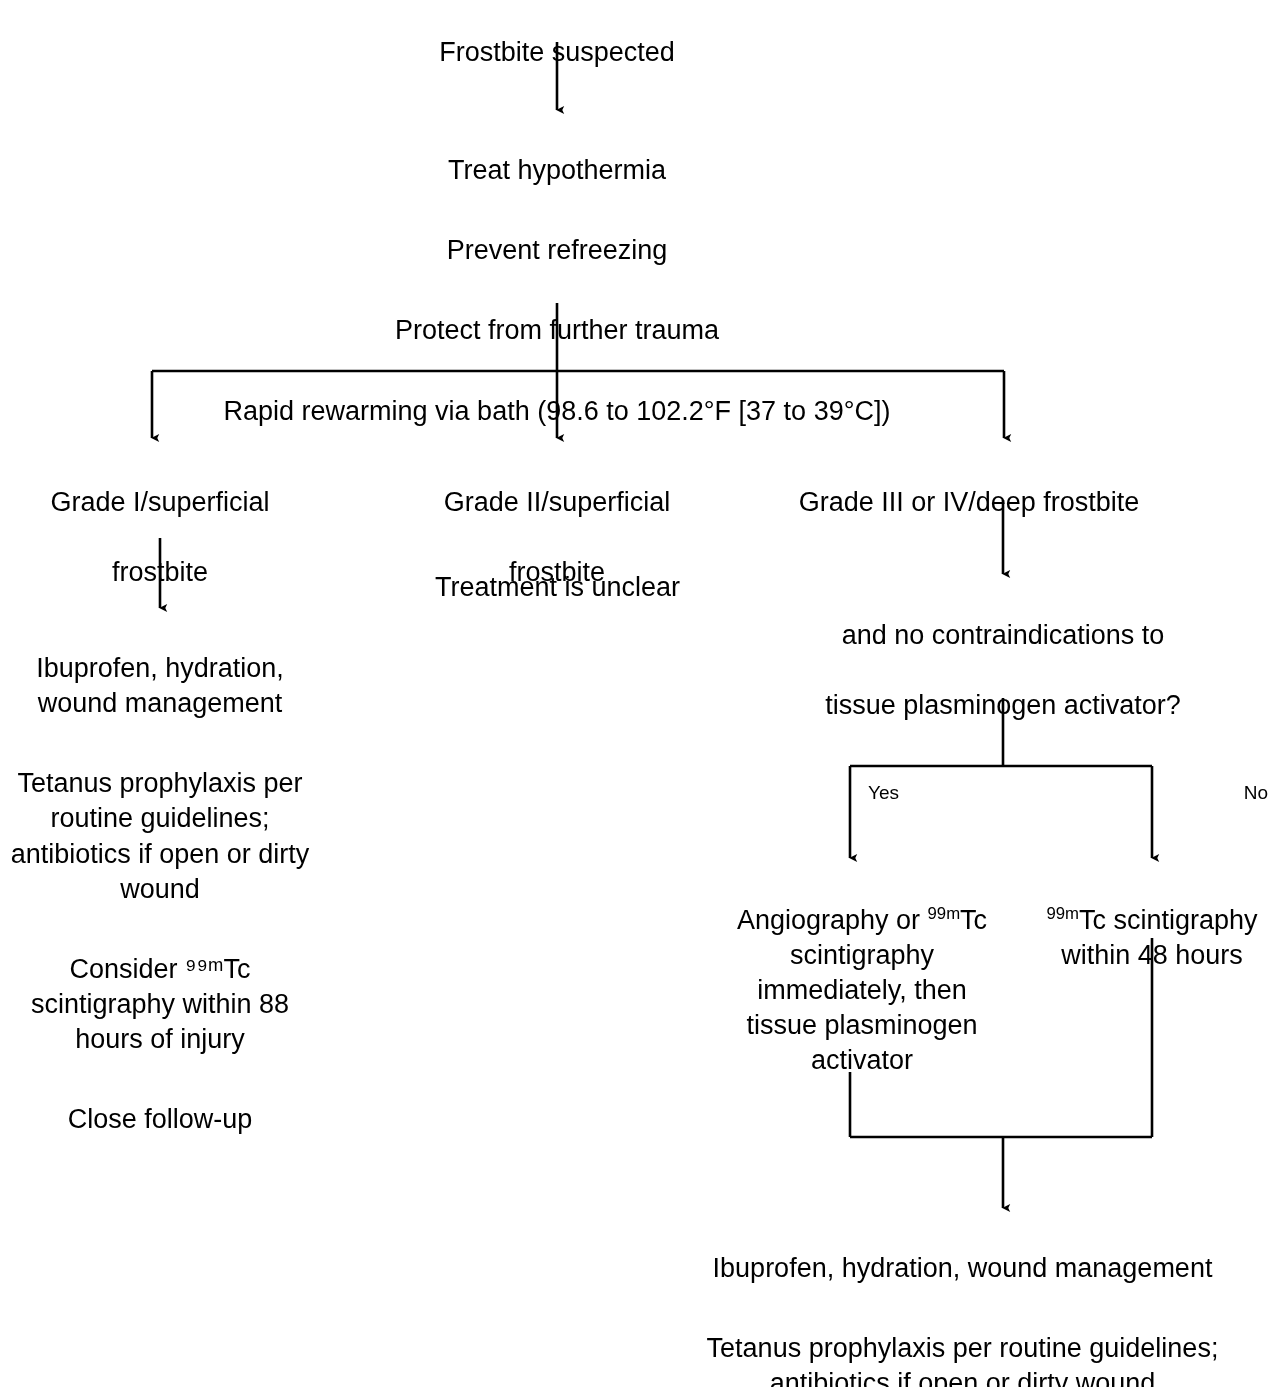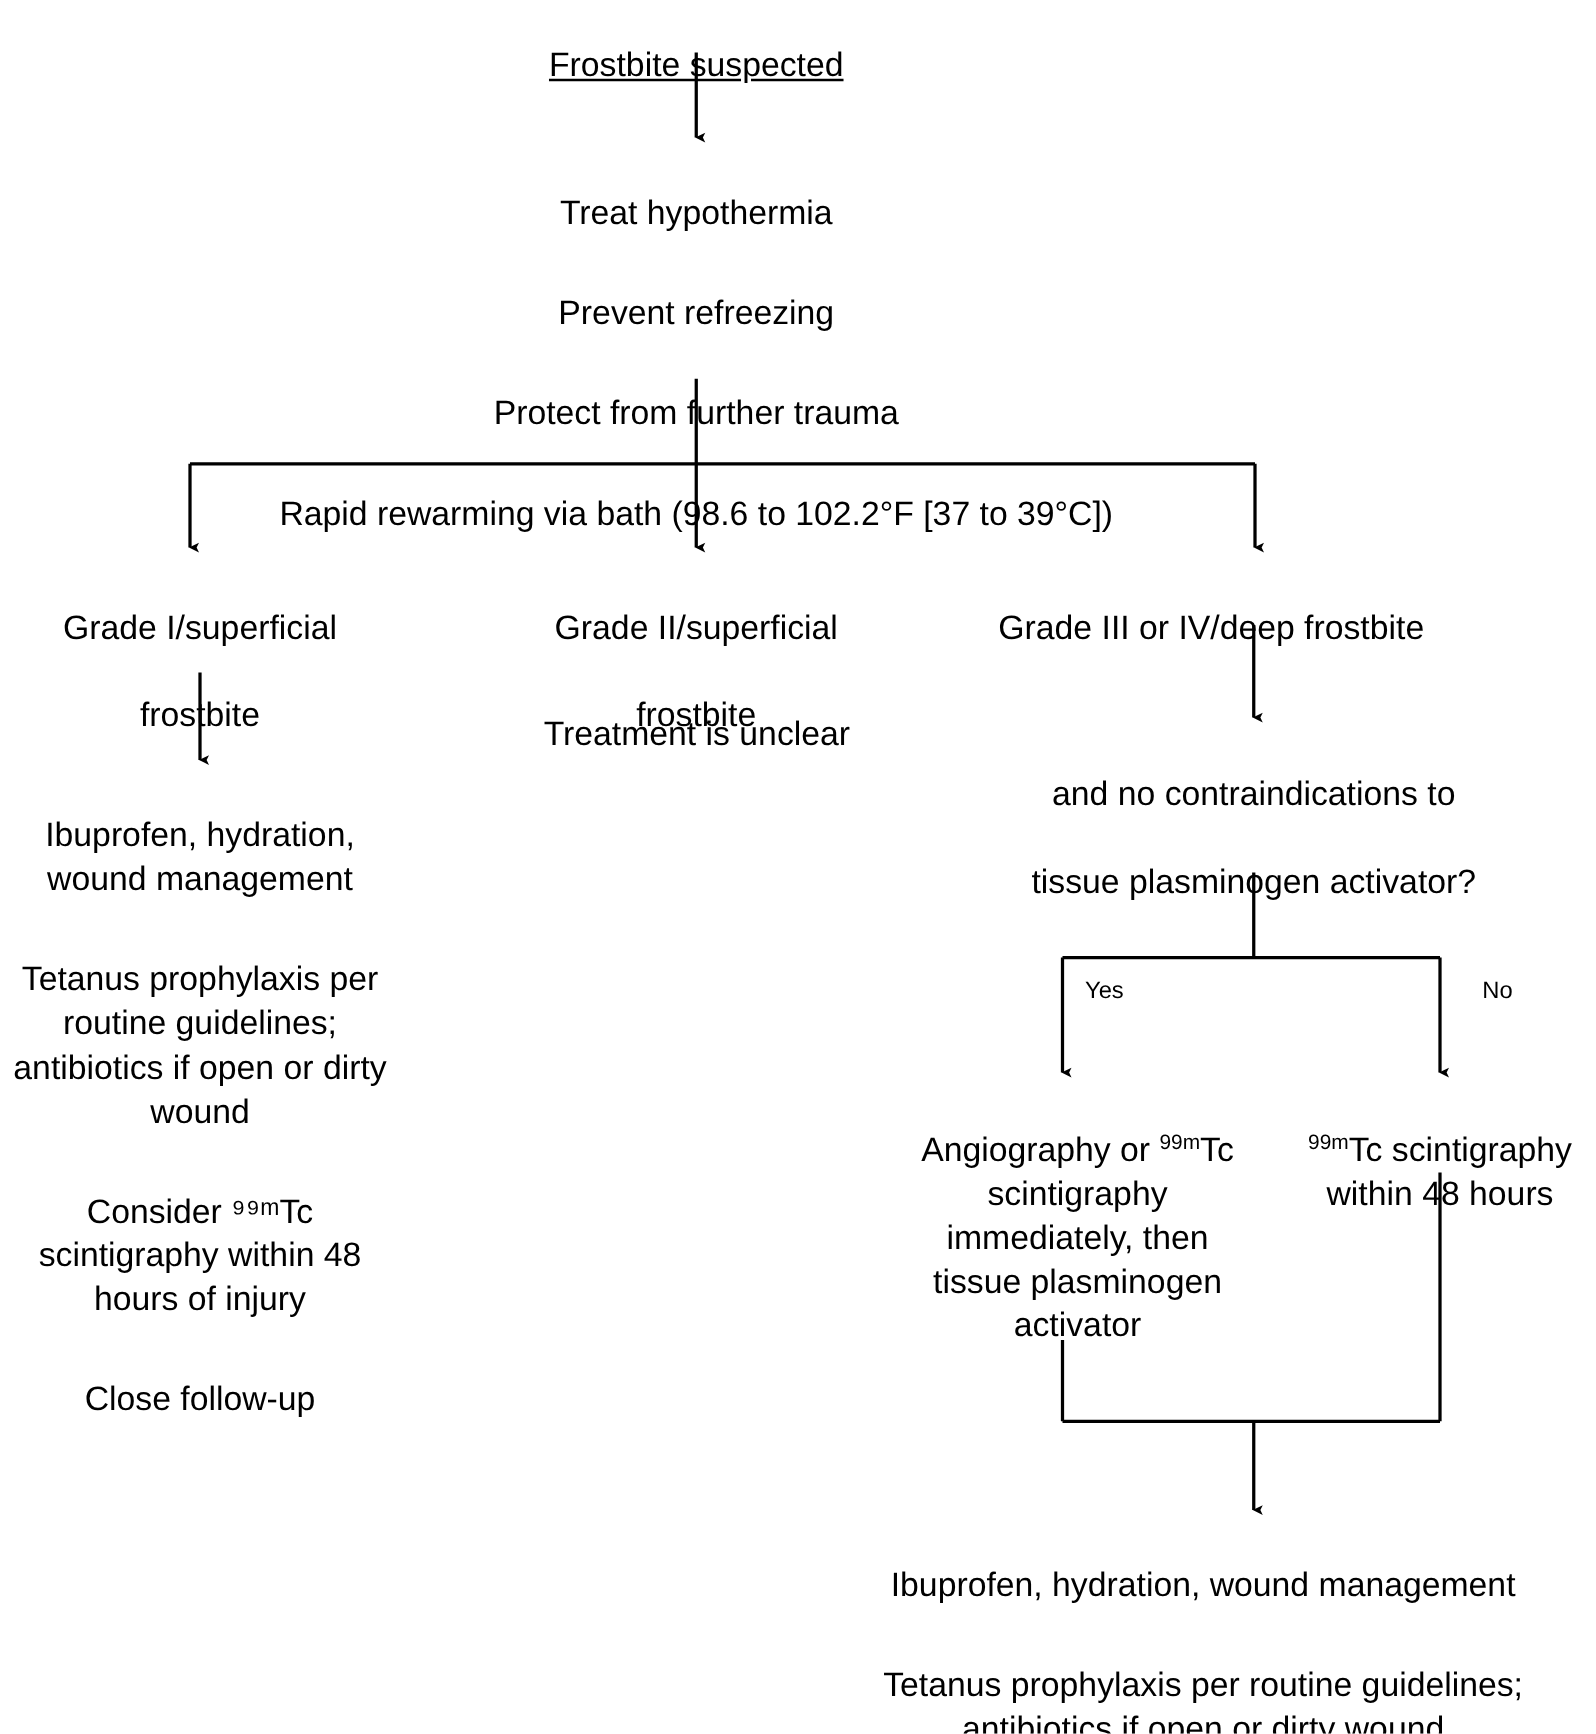--- a/index.html
+++ b/index.html
@@ -46,34 +46,34 @@
     font-size: 19px;
     color: #000000;
     text-align: center;
   }
   sup {
     font-size: 0.62em;
     vertical-align: super;
     line-height: 0;
   }
   
-  #node-start       { left: 357px;  top: 0px;    width: 400px; text-decoration: underline; }
+  #node-start       { left: 357px;  top: 0px;    width: 400px; }
   #node-initial     { left: 157px;  top: 118px;  width: 800px; }
   #node-grade1      { left: 10px;   top: 450px;  width: 300px; }
   #node-grade1-tx   { left: 0px;    top: 616px;  width: 320px; }
   #node-grade2      { left: 377px;  top: 450px;  width: 360px; }
   #node-grade2-tx   { left: 365px;  top: 535px;  width: 385px; }
   #node-grade34     { left: 764px;  top: 450px;  width: 410px; }
   #node-question    { left: 790px;  top: 583px;  width: 426px; }
   #node-yes         { left: 735px;  top: 868px;  width: 254px; }
   #node-no          { left: 1022px; top: 868px;  width: 260px; }
   #node-final       { left: 648px;  top: 1216px; width: 629px; }
   
   #label-yes { left: 868px;  top: 782px;  width: 60px;  text-align: left; }
-  #label-no  { left: 1168px; top: 782px;  width: 60px;  text-align: center; }
+  #label-no  { left: 1208px; top: 782px;  width: 60px;  text-align: right; }
 </style>
 </head>
 <body>
 
 <div id="chart">
 
   <svg class="connectors" viewBox="0 0 1277 1387" xmlns="http://www.w3.org/2000/svg">
     <defs>
       <marker id="arrowhead" markerWidth="9" markerHeight="9" refX="4.2" refY="7.6" orient="auto" markerUnits="userSpaceOnUse">
         <path d="M 0.3 0.4 L 4.2 8.4 L 8.1 0.4 L 4.2 2.3 Z" fill="#000000"></path>
@@ -117,21 +117,21 @@
   </div>
 
   <div class="node" id="node-grade1">
     <div>Grade I/superficial</div>
     <div>frostbite</div>
   </div>
 
   <div class="node" id="node-grade1-tx">
     <div class="para">Ibuprofen, hydration, wound management</div>
     <div class="para">Tetanus prophylaxis per routine guidelines; antibiotics if open or dirty wound</div>
-    <div class="para">Consider ⁹⁹ᵐTc scintigraphy within 48 hours of injury</div>
+    <div class="para">Consider ⁹⁹ᵐTc scintigraphy within 88 hours of injury</div>
     <div class="para">Close follow-up</div>
   </div>
 
   <div class="node" id="node-grade2">
     <div>Grade II/superficial</div>
     <div>frostbite</div>
   </div>
 
   <div class="node" id="node-grade2-tx">
     <div class="para">Treatment is unclear</div>

